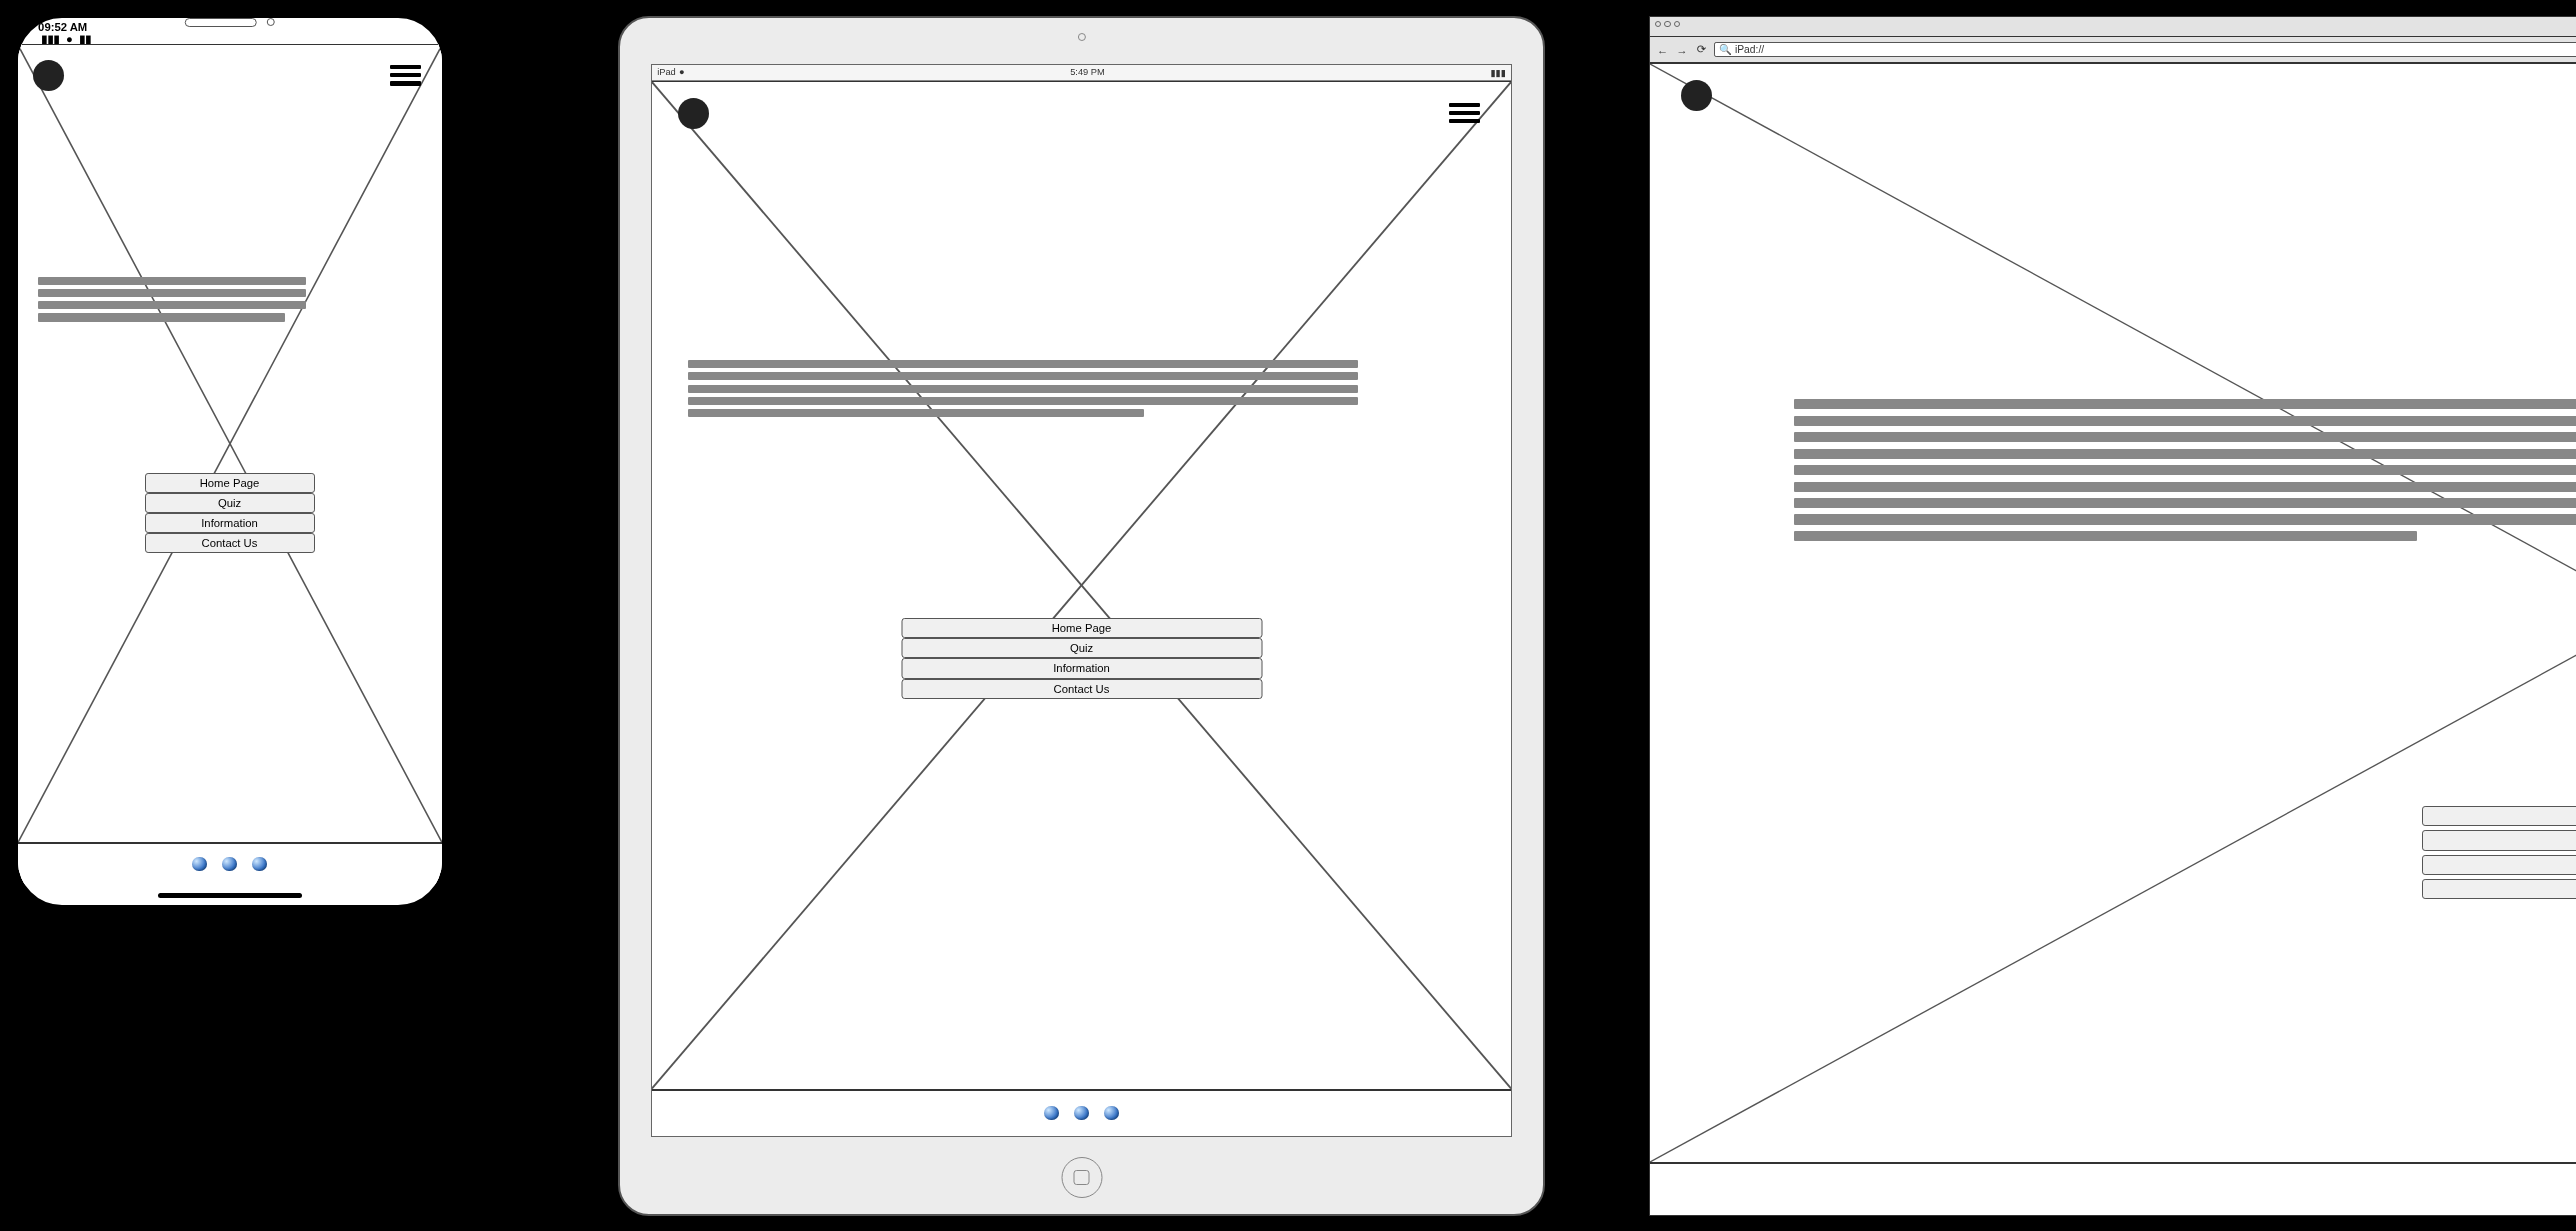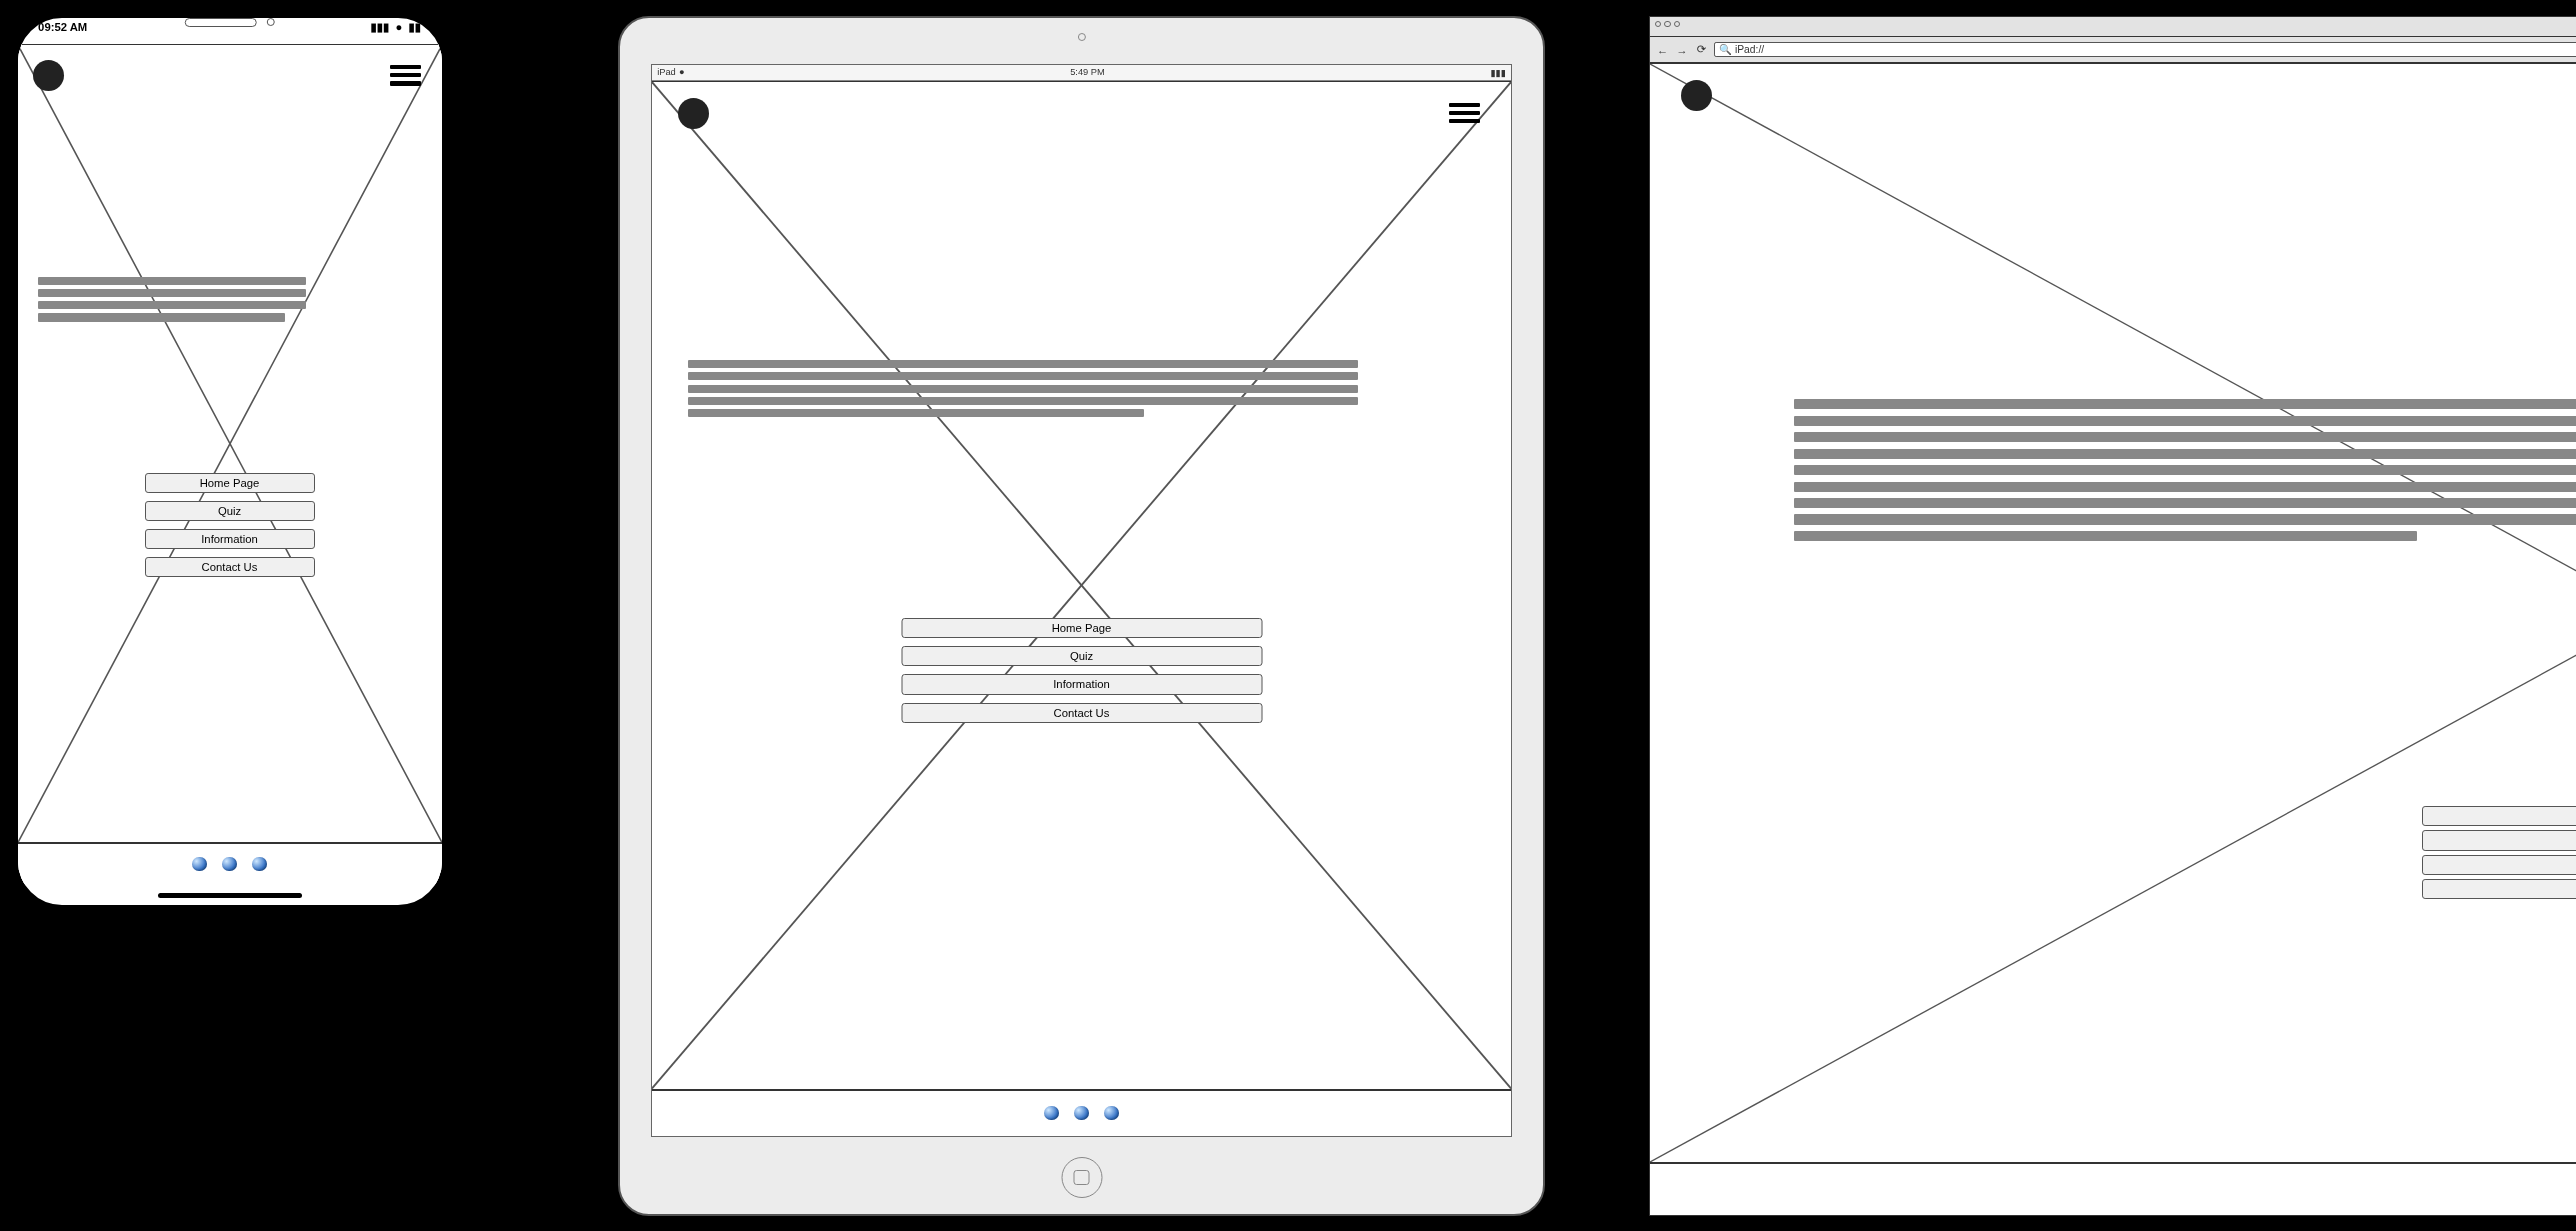--- a/index.html
+++ b/index.html
@@ -3,38 +3,38 @@
 <meta charset="utf-8">
 <style>
 * { box-sizing: border-box; margin: 0; padding: 0; }
 body { background: #000; font-family: Arial, sans-serif; font-size: 5.7px; width: 3675px; height: 1231px; position: relative; }
 
 
 .phone-frame { position: absolute; left: 15.5px; top: 15.5px; width: 428px; height: 891px; background: #fff; border: 2.1px solid #000; border-radius: 46px; overflow: hidden; }
 .phone-notch { position: absolute; top: 0; left: 50%; transform: translateX(-50%); display: flex; align-items: center; gap: 10.3px; color: #666; font-size: 9.3px; }
 .phone-speaker { width: 72px; height: 9.3px; border: 1px solid #555; border-radius: 4.6px; }
 .phone-cam { width: 8.2px; height: 8.2px; border: 1px solid #555; border-radius: 50%; }
-.phone-statusbar { position: absolute; top: 3.1px; left: 0; right: 0; display: flex; justify-content: space-between; padding: 0 20.6px; font-size: 11.3px; font-weight: bold; }
+.phone-statusbar { position: absolute; top: 3.1px; left: 0; right: 0; display: flex; justify-content: space-between; padding: 0 20.6px; font-size: 11.3px; font-weight: bold; flex-direction: column; }
 .phone-status-right span { margin-left: 3.1px; }
 .phone-home { position: absolute; bottom: 6.2px; left: 50%; transform: translateX(-50%); width: 144px; height: 5.2px; background: #000; border-radius: 2.6px; }
 .phone-screen { position: absolute; top: 26px; left: 0; right: 0; bottom: 20.6px; }
 
 .screen-content { position: relative; width: 100%; height: 100%; background: #fff; }
 .img-placeholder { position: relative; background: #fff; border-top: 1px solid #333; border-bottom: 1px solid #333; width: 100%; }
 .img-placeholder svg { position: absolute; top: 0; left: 0; width: 100%; height: 100%; }
 
 .logo-dot { position: absolute; width: 31px; height: 31px; background: #222; border-radius: 50%; }
 
 .hamburger { position: absolute; display: flex; flex-direction: column; gap: 4.1px; cursor: pointer; }
 .hamburger .bar { width: 31px; height: 4.1px; background: #000; border-radius: 1px; }
 
 .text-lines { position: absolute; display: flex; flex-direction: column; gap: 4.1px; }
 .text-lines .tl { height: 8.2px; background: #888; border-radius: 1px; }
 
-.button-stack { position: absolute; display: flex; flex-direction: column; gap: 8px; }
+.button-stack { position: absolute; display: flex; flex-direction: column; gap: 0; }
 .wf-button { background: #f0f0f0; border: 0.5px solid #555; border-radius: 3.1px; text-align: center; padding: 3.1px 0; font-size: 11.3px; cursor: pointer; }
 
 .footer-band { position: absolute; left: 0; right: 0; border-top: 1px solid #333; background: #fff; display: flex; justify-content: center; align-items: center; gap: 15.5px; }
 .globe { width: 14.4px; height: 14.4px; border-radius: 50%; background: radial-gradient(circle at 30% 30%, #cfe8ff, #3a76c8 60%, #0b4a9e); box-shadow: inset -1px -1px 2.1px rgba(0,0,0,.3); }
 
 
 .tablet-frame { position: absolute; left: 618px; top: 15.5px; width: 927px; height: 1200px; background: #ececec; border: 2.1px solid #555; border-radius: 31px; }
 .tablet-cam { position: absolute; top: 15.5px; left: 50%; transform: translateX(-50%); width: 8.2px; height: 8.2px; border: 1px solid #888; border-radius: 50%; }
 .tablet-home-btn { position: absolute; bottom: 15.5px; left: 50%; transform: translateX(-50%); width: 41px; height: 41px; border: 1.5px solid #888; border-radius: 50%; display: flex; align-items: center; justify-content: center; }
 .tablet-home-btn .sq { width: 15.5px; height: 15.5px; border: 1.5px solid #888; border-radius: 3.1px; }

